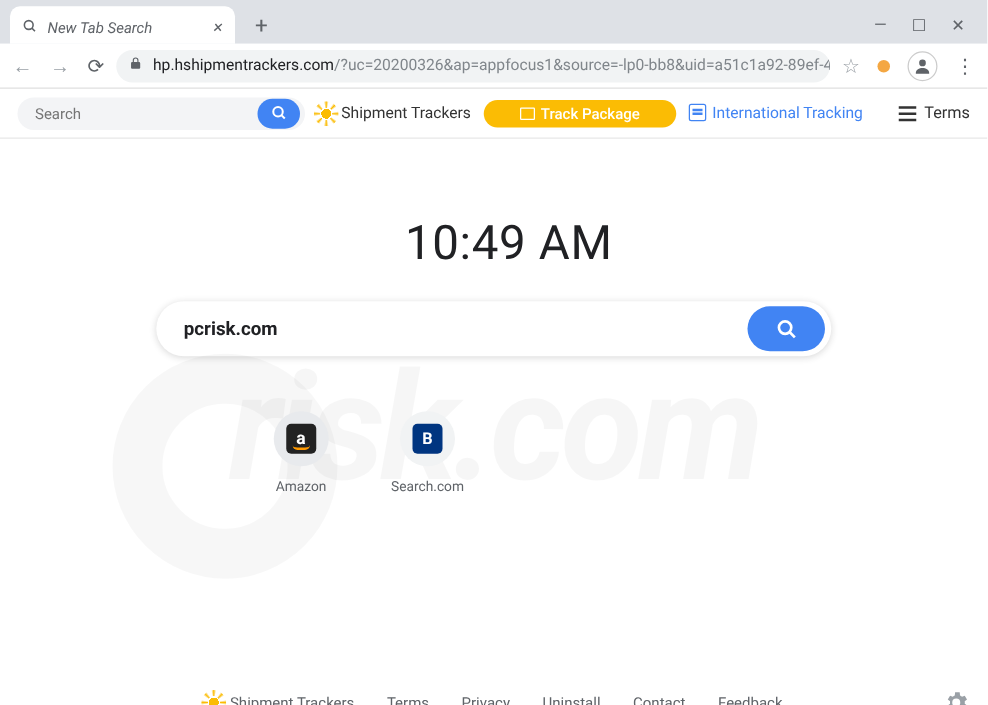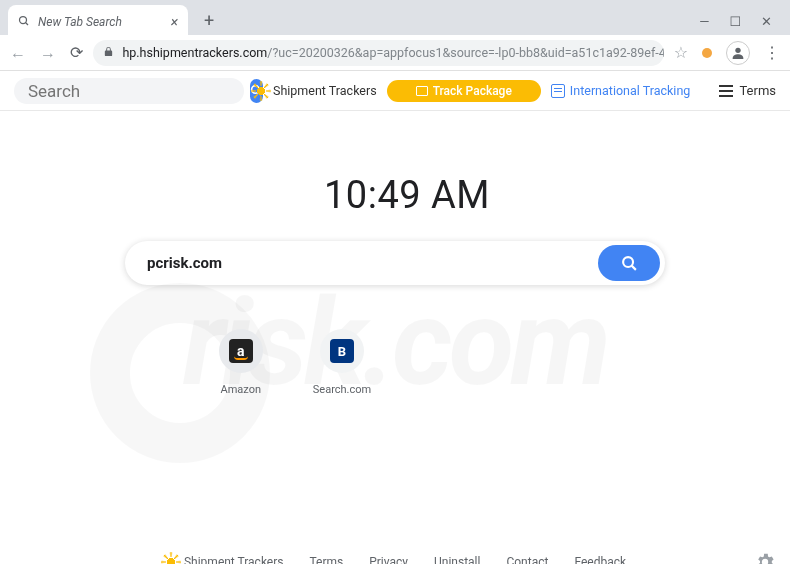--- a/index.html
+++ b/index.html
@@ -22,28 +22,28 @@
 .addr-input .domain { color: #202124; text-align: center; }
 .addr-input .path { color: #80868b; }
 .addr-right { display: flex; align-items: center; gap: 14px; color: #5f6368; }
 .ext-dot { width: 10px; height: 10px; background: #f4a742; border-radius: 50%; }
 .avatar-circle { width: 24px; height: 24px; border: 1px solid #ccc; border-radius: 50%; display: flex; align-items: center; justify-content: center; }
 .avatar-circle svg { width: 16px; height: 16px; }
 
 
 .toolbar { height: 40px; display: flex; align-items: center; padding: 0 14px; border-bottom: 1px solid #e8e8e8; gap: 10px; }
 .tb-search { background: #f3f4f6; border-radius: 16px; height: 26px; display: flex; align-items: center; padding: 0 4px 0 14px; width: 230px; }
-.tb-search input { border: none; background: transparent; outline: none; font-size: 17px; color: #c2410c; flex: 1; }
+.tb-search input { border: none; background: transparent; outline: none; font-size: 12px; color: #c2410c; flex: 1; }
 .tb-search-btn { background: #4184f3; width: 34px; height: 24px; border-radius: 13px; display: flex; align-items: center; justify-content: center; cursor: pointer; }
 .tb-link { display: flex; align-items: center; gap: 5px; font-size: 12.5px; color: #333; text-decoration: none; cursor: pointer; }
 .sun-icon { width: 14px; height: 14px; background: radial-gradient(circle, #fbbc04 40%, transparent 40%); border-radius: 50%; position: relative; }
 .sun-icon::before { content: ''; position: absolute; inset: -3px; background: conic-gradient(#fbbc04 0deg, transparent 12deg, transparent 33deg, #fbbc04 45deg, transparent 57deg, transparent 78deg, #fbbc04 90deg, transparent 102deg, transparent 123deg, #fbbc04 135deg, transparent 147deg, transparent 168deg, #fbbc04 180deg, transparent 192deg, transparent 213deg, #fbbc04 225deg, transparent 237deg, transparent 258deg, #fbbc04 270deg, transparent 282deg, transparent 303deg, #fbbc04 315deg, transparent 327deg, transparent 348deg, #fbbc04 360deg); border-radius: 50%; -webkit-mask: radial-gradient(circle, transparent 35%, black 35%); }
 .track-pill { background: #fbbc04; color: #fff; font-size: 12px; font-weight: 500; padding: 4px 29px; border-radius: 14px; display: flex; align-items: center; gap: 5px; cursor: pointer; }
 .pkg-icon { width: 12px; height: 10px; border: 1.5px solid #fff; border-radius: 1px; }
-.intl-link { color: #4184f3; font-size: 12.5px; cursor: pointer; display: flex; align-items: center; gap: 5px; }
+.intl-link { color: #4184f3; font-size: 12.5px; cursor: pointer; display: flex; gap: 5px; }
 .intl-icon { width: 14px; height: 14px; border: 1.5px solid #4184f3; border-radius: 2px; position: relative; }
 .intl-icon::after { content: ''; position: absolute; left: 2px; right: 2px; top: 3px; height: 1.5px; background: #4184f3; box-shadow: 0 3px 0 #4184f3; }
 .menu-btn { margin-left: auto; display: flex; align-items: center; gap: 6px; font-size: 13px; color: #333; cursor: pointer; }
 .hamburger { display: flex; flex-direction: column; gap: 3px; }
 .hamburger span { width: 14px; height: 2px; background: #333; }
 
 
 .main { position: relative; text-align: center; height: 418px; }
 .clock { font-size: 38px; font-weight: 400; color: #202124; margin-top: 62px; letter-spacing: 0.5px; padding-left: 24px; }
 .big-search { width: 540px; height: 44px; margin: 24px auto 0; border-radius: 24px; box-shadow: 0 1px 6px rgba(32,33,36,0.18); display: flex; align-items: center; padding: 0 5px 0 22px; }

